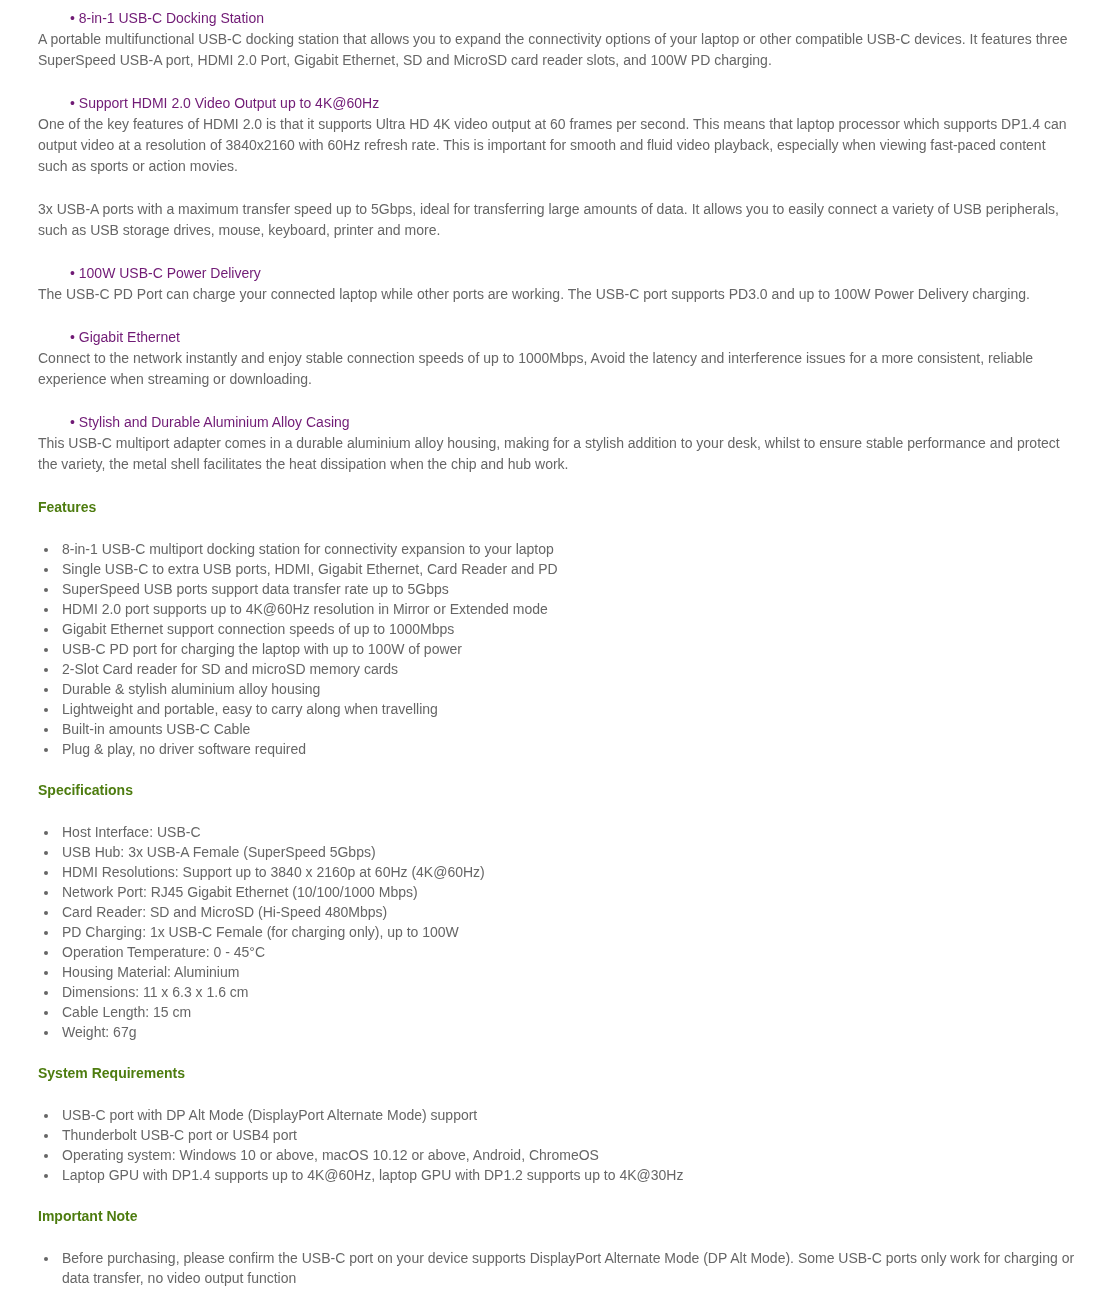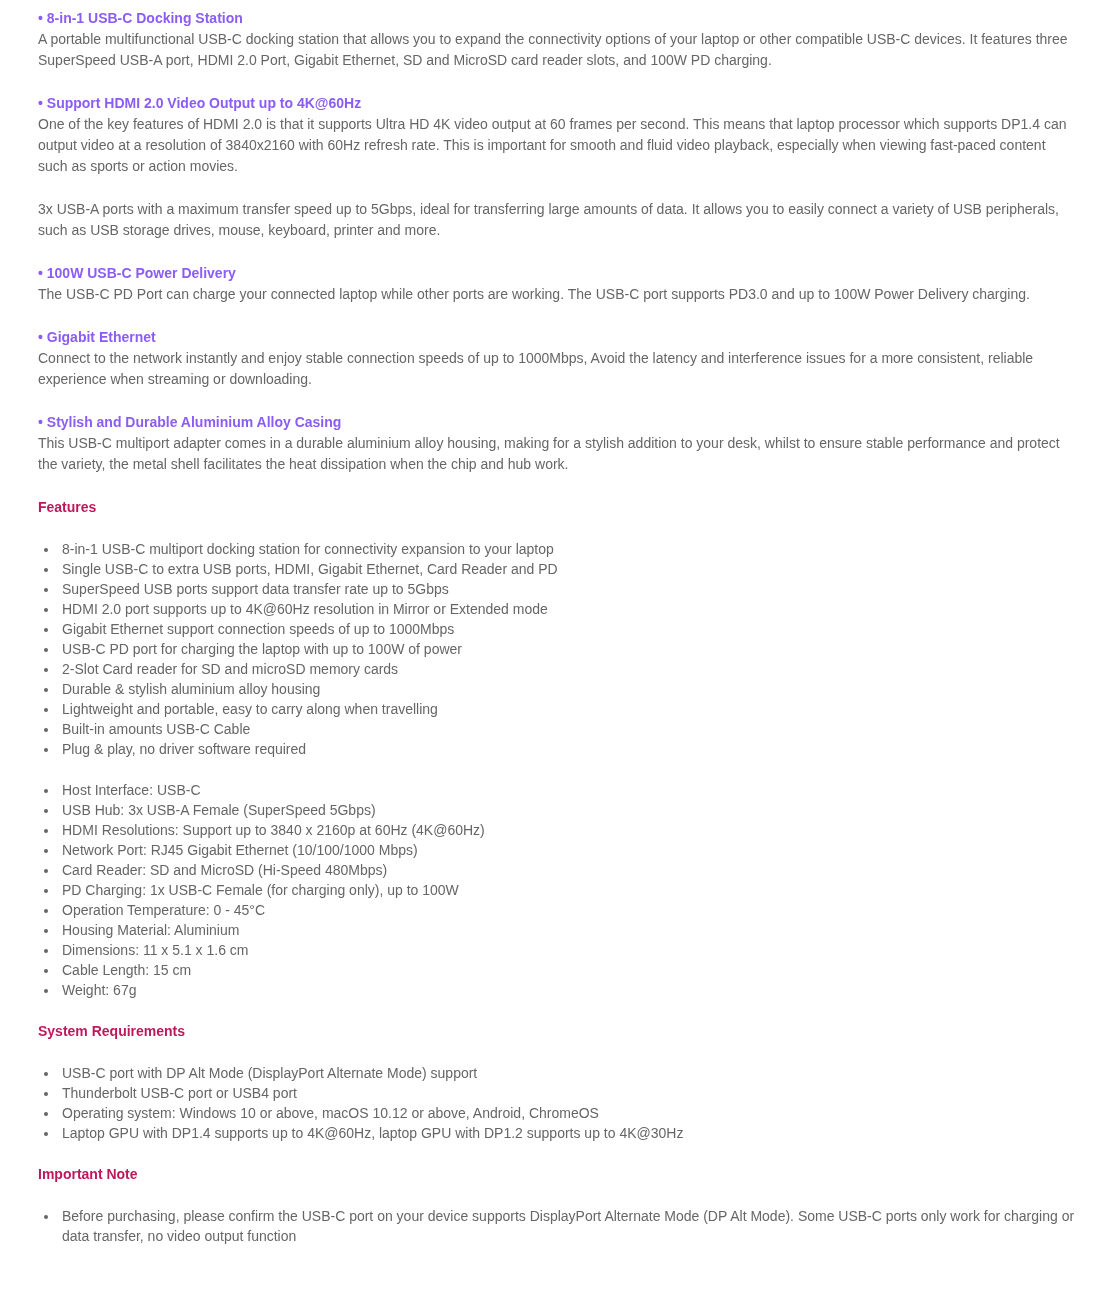--- a/index.html
+++ b/index.html
@@ -17,27 +17,28 @@
     color: #666666;
   }
   .page {
     padding: 8px 37px 24px 38px;
   }
   .highlight {
     margin: 0 0 22px 0;
   }
   .highlight-title {
     display: block;
-    font-weight: bold;
-    color: #8b5cf6;
+    font-weight: normal;
+    color: #701a75;
+    margin-left: 32px;
   }
   .section-heading {
     font-size: 14px;
     font-weight: bold;
-    color: #be185d;
+    color: #4d7c0f;
     margin: 21px 0 21px 0;
     line-height: 21px;
   }
   ul.bullet-list {
     margin: 0 0 21px 0;
     padding: 0 0 0 21px;
     list-style: disc outside;
   }
   ul.bullet-list li {
     line-height: 20px;
@@ -87,30 +88,31 @@
         <li>USB-C PD port for charging the laptop with up to 100W of power</li>
         <li>2-Slot Card reader for SD and microSD memory cards</li>
         <li>Durable &amp; stylish aluminium alloy housing</li>
         <li>Lightweight and portable, easy to carry along when travelling</li>
         <li>Built-in amounts USB-C Cable</li>
         <li>Plug &amp; play, no driver software required</li>
       </ul>
   </section>
 
   <section>
+    <h4 class="section-heading">Specifications</h4>
     <ul class="bullet-list">
         <li>Host Interface: USB-C</li>
         <li>USB Hub: 3x USB-A Female (SuperSpeed 5Gbps)</li>
         <li>HDMI Resolutions: Support up to 3840 x 2160p at 60Hz (4K@60Hz)</li>
         <li>Network Port: RJ45 Gigabit Ethernet (10/100/1000 Mbps)</li>
         <li>Card Reader: SD and MicroSD (Hi-Speed 480Mbps)</li>
         <li>PD Charging: 1x USB-C Female (for charging only), up to 100W</li>
         <li>Operation Temperature: 0 - 45°C</li>
         <li>Housing Material: Aluminium</li>
-        <li>Dimensions: 11 x 5.1 x 1.6 cm</li>
+        <li>Dimensions: 11 x 6.3 x 1.6 cm</li>
         <li>Cable Length: 15 cm</li>
         <li>Weight: 67g</li>
       </ul>
   </section>
 
   <section>
     <h4 class="section-heading">System Requirements</h4>
     <ul class="bullet-list">
         <li>USB-C port with DP Alt Mode (DisplayPort Alternate Mode) support</li>
         <li>Thunderbolt USB-C port or USB4 port</li>

